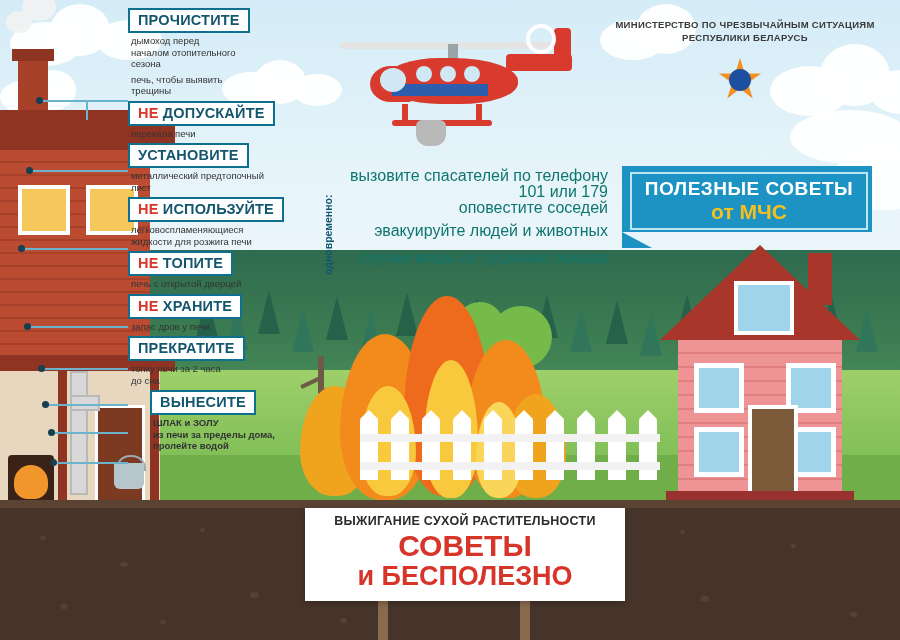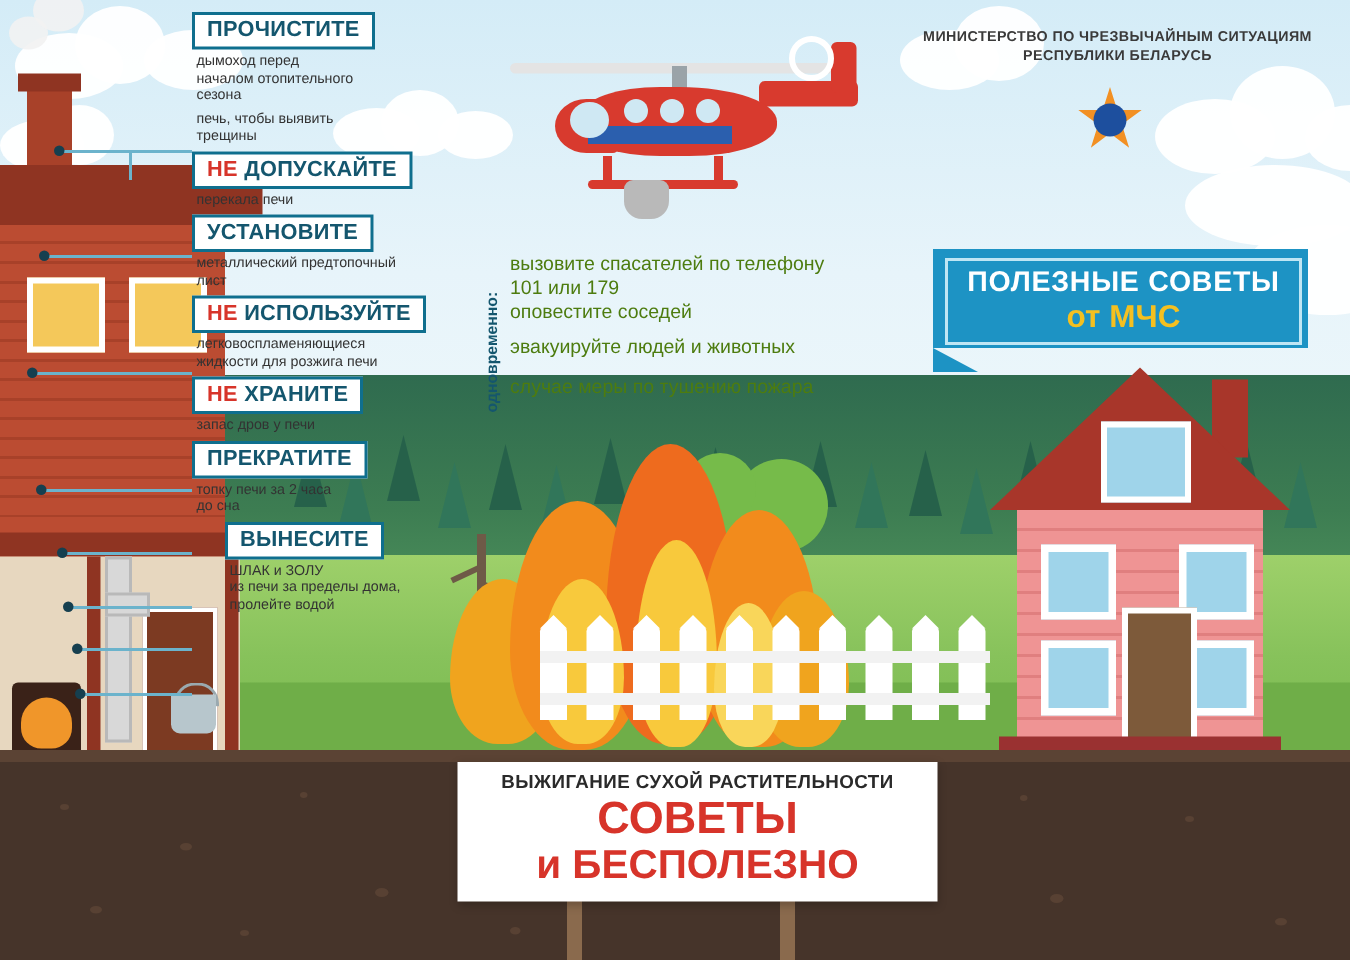--- a/index.html
+++ b/index.html
@@ -113,21 +113,21 @@
   .ck-label{display:inline-block;background:#fff;border:2px solid #0f6f8e;
     padding:2px 8px 3px;font-size:14.5px;font-weight:bold;color:#14566e;letter-spacing:.2px;}
   .ck-label .no{color:#d7342a;}
   .ck-desc{font-size:9.5px;color:#333;line-height:11.5px;margin-top:2px;padding-left:3px;}
   .leader{position:absolute;background:#6bb3cc;}
   .dot{position:absolute;width:7px;height:7px;border-radius:50%;background:#163f4f;}
   
   .firecase{position:absolute;left:340px;top:158px;width:268px;}
   .fc-title{background:#fff;display:inline-block;padding:2px 7px;font-size:13px;font-weight:bold;color:#14566e;}
   .fc-title .red{color:#d7342a;}
-  .fc-line{font-size:13px;color:#4d7c0f;margin-top:8px;line-height:15px;}
+  .fc-line{font-size:16px;color:#0f766e;margin-top:8px;line-height:15px;text-align:right;}
   .simul{position:absolute;left:322px;top:170px;width:16px;height:130px;
     writing-mode:vertical-rl;transform:rotate(180deg);font-size:10.5px;font-weight:bold;color:#14566e;
     text-align:center;}
   
   .sign{position:absolute;left:305px;top:508px;width:300px;background:#fff;
     padding:6px 10px 10px;text-align:center;box-shadow:0 2px 6px rgba(0,0,0,.25);}
   .sign-top{font-size:12.5px;font-weight:bold;color:#2a2a2a;letter-spacing:.3px;}
   .sign-b1{font-size:30px;font-weight:bold;color:#d7342a;line-height:32px;margin-top:2px;}
   .sign-b2{font-size:27px;font-weight:bold;color:#d7342a;line-height:29px;}
   .signpost{position:absolute;background:#8a6a4d;}
@@ -356,35 +356,39 @@
       <div class="ck-desc" style="white-space:pre-line;">металлический предтопочный
 лист</div>
     </div>
 
     <div class="ck">
       <div class="ck-label"><span class="no">НЕ</span> <span>ИСПОЛЬЗУЙТЕ</span></div>
       <div class="ck-desc" style="white-space:pre-line;">легковоспламеняющиеся
 жидкости для розжига печи</div>
     </div>
 
+    <div class="ck">
+      <div class="ck-label"><span class="no">НЕ</span> <span>ТОПИТЕ</span></div>
+      <div class="ck-desc" style="white-space:pre-line;">печь с открытой дверцей</div>
+    </div>
 
     <div class="ck">
       <div class="ck-label"><span class="no">НЕ</span> <span>ХРАНИТЕ</span></div>
       <div class="ck-desc" style="white-space:pre-line;">запас дров у печи</div>
     </div>
 
     <div class="ck">
       <div class="ck-label"><span>ПРЕКРАТИТЕ</span></div>
       <div class="ck-desc" style="white-space:pre-line;">топку печи за 2 часа
 до сна</div>
     </div>
 
     <div class="ck" style="margin-left:22px;">
       <div class="ck-label"><span>ВЫНЕСИТЕ</span></div>
-      <div class="ck-desc" style="white-space:pre-line;">ШЛАК и ЗОЛУ
+      <div class="ck-desc" style="white-space:pre-line;font-weight:bold;">ШЛАК и ЗОЛУ
 из печи за пределы дома,
 пролейте водой</div>
     </div>
 
   </div>
 
   <div class="simul">одновременно:</div>
   <div class="firecase">
     <div class="fc-line" style="margin-top:10px;">вызовите спасателей по телефону</div>
     <div class="fc-line" style="margin-top:1px;">101 или 179</div>

